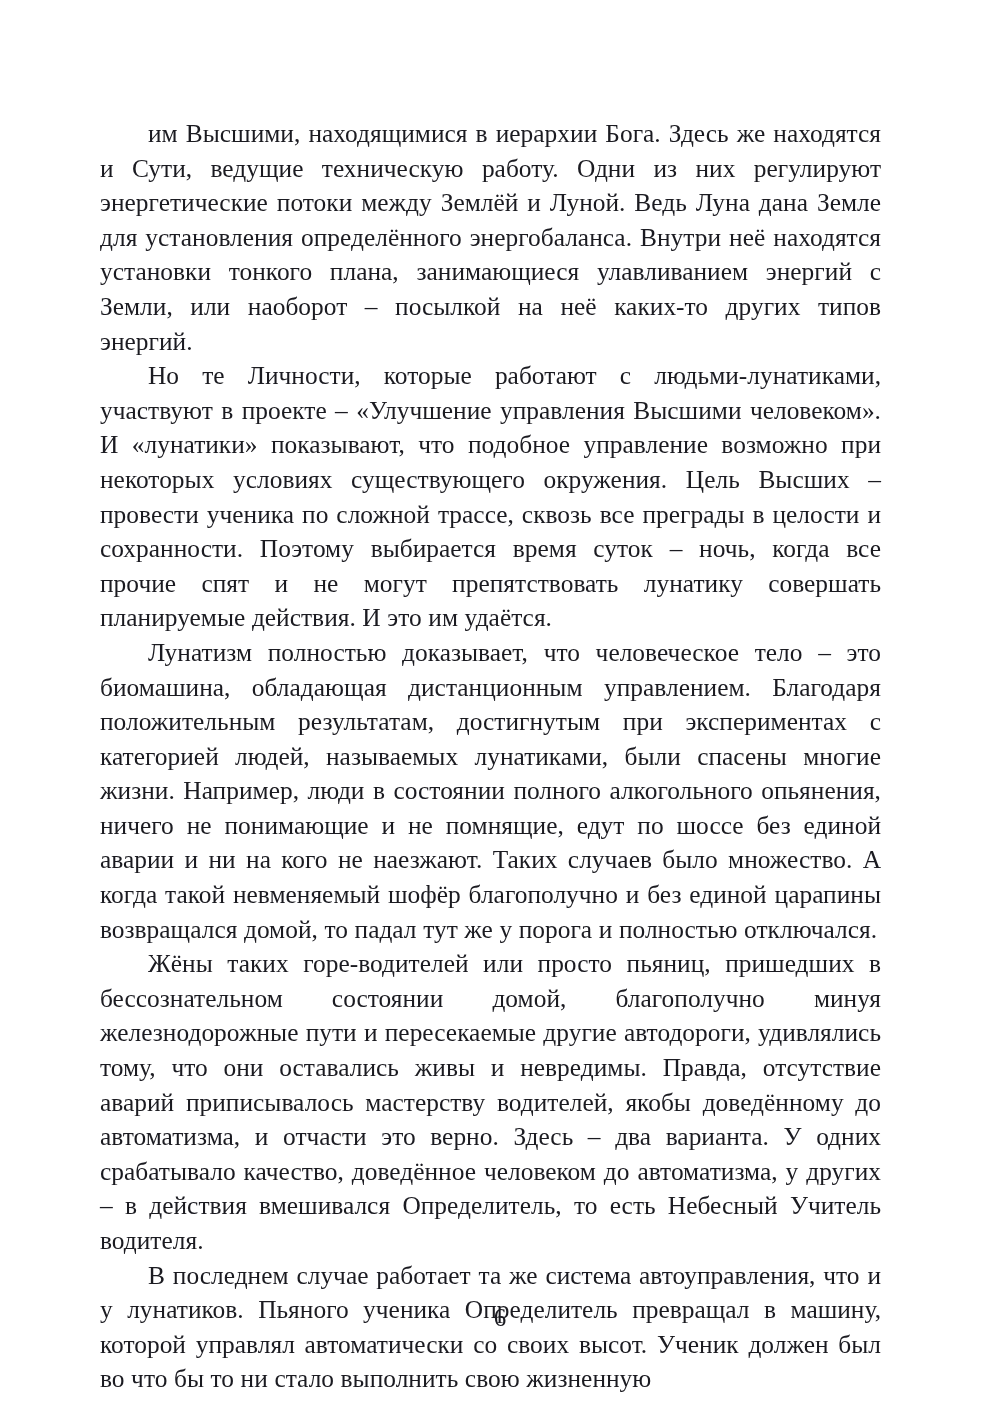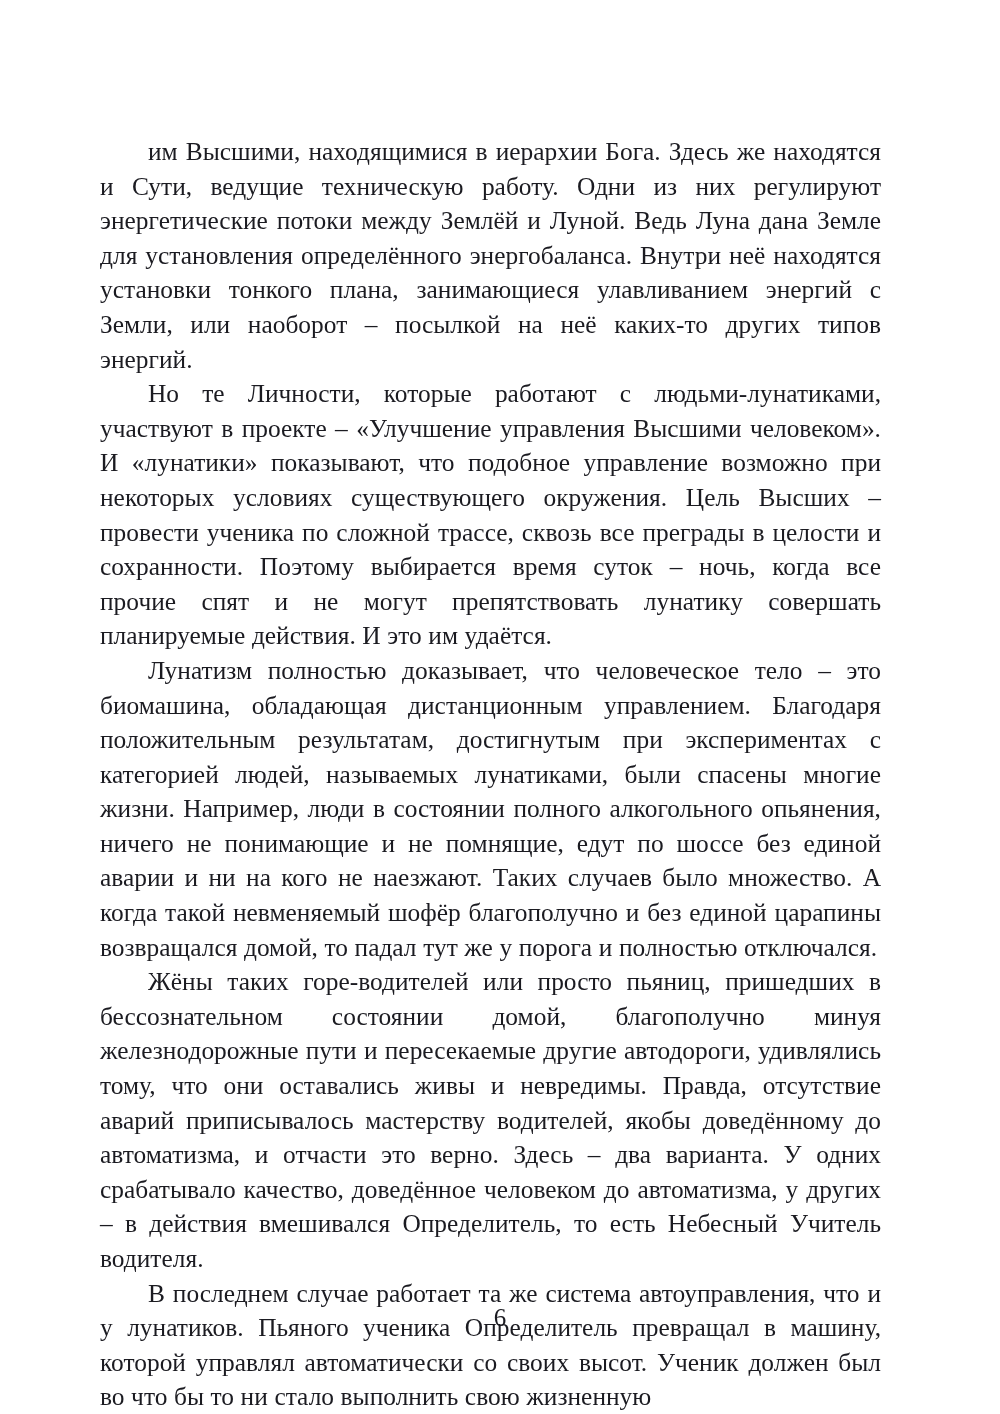--- a/index.html
+++ b/index.html
@@ -21,21 +21,21 @@
     position: relative;
     width: 1000px;
     height: 1414px;
     background: #ffffff;
     box-sizing: border-box;
   }
 
   .text-block {
     position: absolute;
     left: 100px;
-    top: 134px;
+    top: 116px;
     width: 781px;
   }
 
   .para {
     margin: 0;
     text-align: justify;
     text-justify: inter-word;
     font-size: 25.4px;
     line-height: 34.6px;
     letter-spacing: 0.02px;

